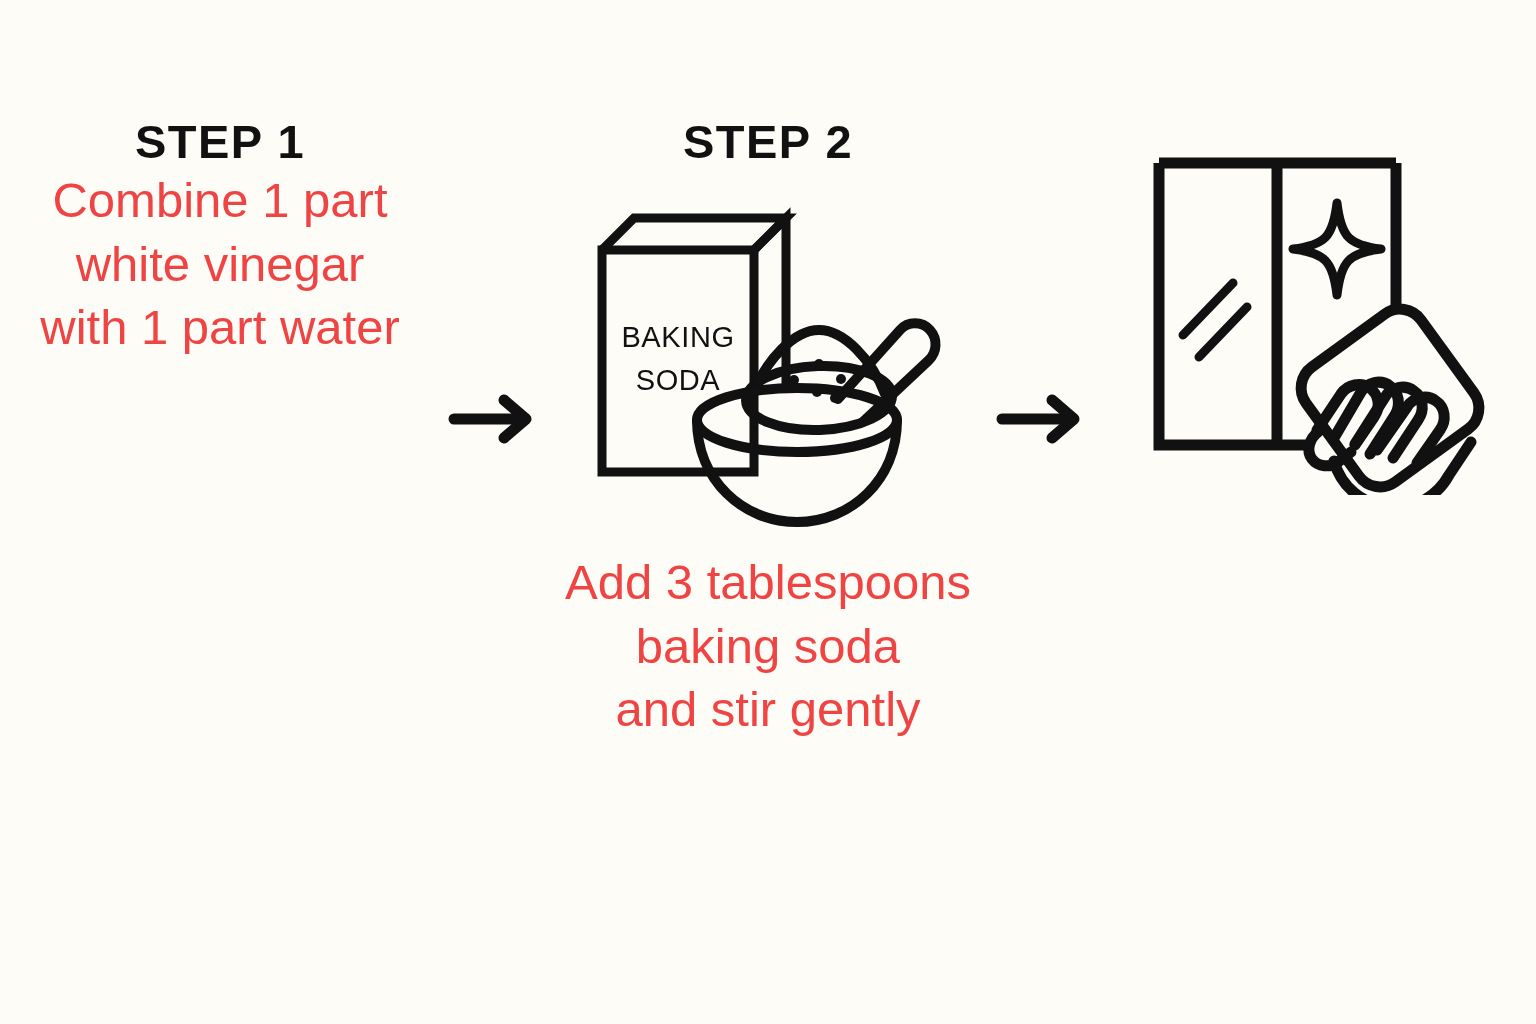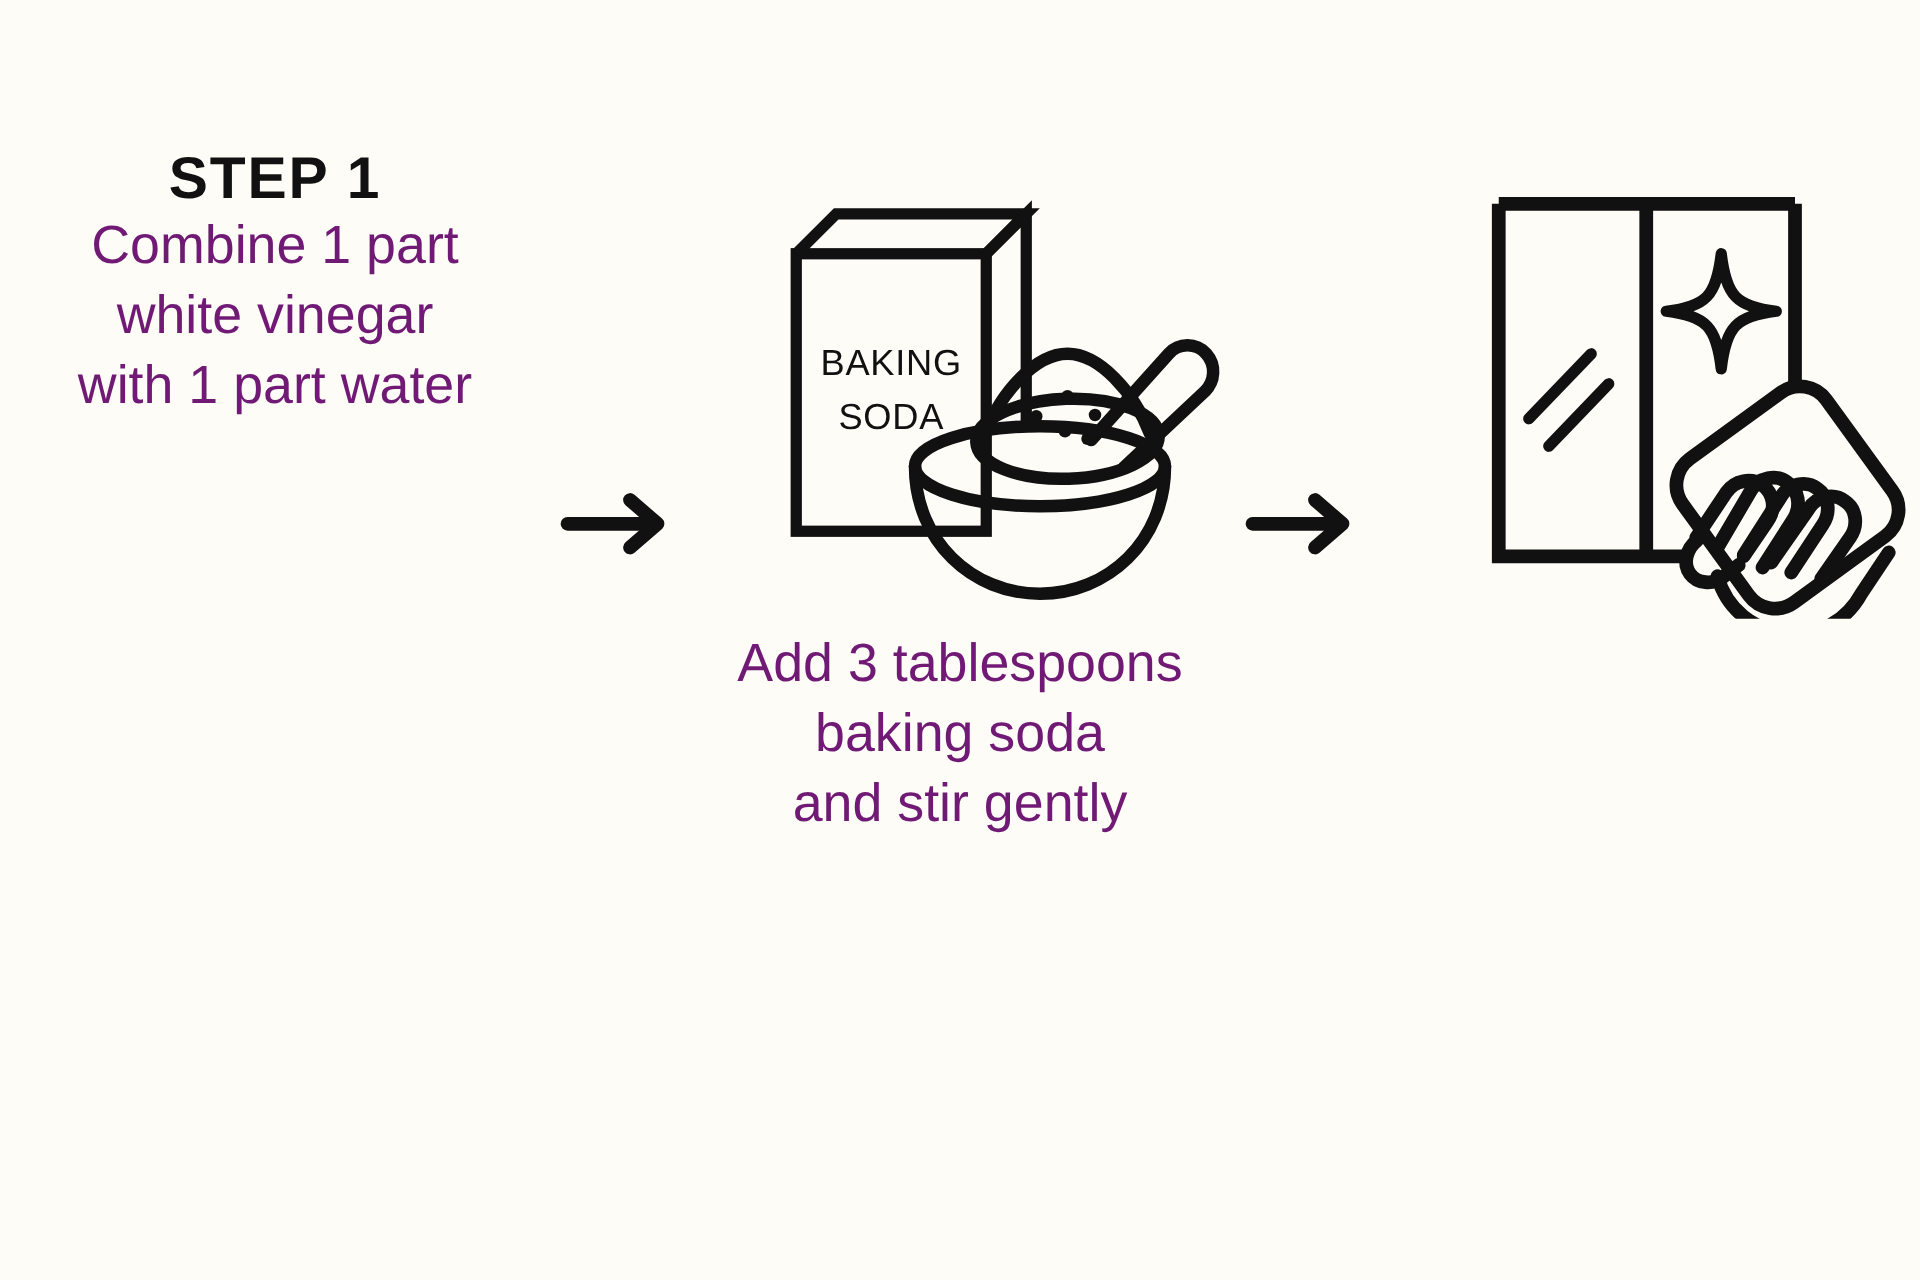--- a/index.html
+++ b/index.html
@@ -51,30 +51,30 @@
     margin: 0 0 0 0;
     text-align: center;
     white-space: nowrap;
   }
 
   .icon-wrap {
     height: 360px;
     width: 430px;
     display: flex;
     align-items: center;
-    justify-content: flex-end;
+    justify-content: center;
     margin-top: 22px;
   }
 
   .caption {
     font-family: "Liberation Sans", sans-serif;
     font-weight: normal;
-    font-size: 43px;
+    font-size: 49px;
     line-height: 1.30;
-    color: #701a75;
+    color: #ef4444;
     text-align: center;
     margin-top: 4px;
     white-space: pre-line;
   }
 
   .arrow-col {
     width: 118px;
     display: flex;
     align-items: flex-start;
     justify-content: center;
@@ -131,20 +131,21 @@
 
     <div class="arrow-col">
       <svg width="92" height="58" viewBox="0 0 92 58" aria-hidden="true">
         <line class="ln" x1="6" y1="29" x2="74" y2="29" stroke-width="11"></line>
         <polyline class="ln" points="56,10 78,29 56,48" stroke-width="11"></polyline>
       </svg>
     </div>
 
     <div class="step-col">
 
+      <div class="step-heading">STEP 2</div>
 
       <div class="icon-wrap">
         <svg width="360" height="330" viewBox="0 0 360 330" aria-hidden="true">
 
           <g>
 
             <rect class="ln-sq" x="14" y="48" width="152" height="222" stroke-width="9"></rect>
 
             <path class="ln-sq" stroke-width="9" d="M14,48 L46,16 L198,16 L166,48"></path>
 

